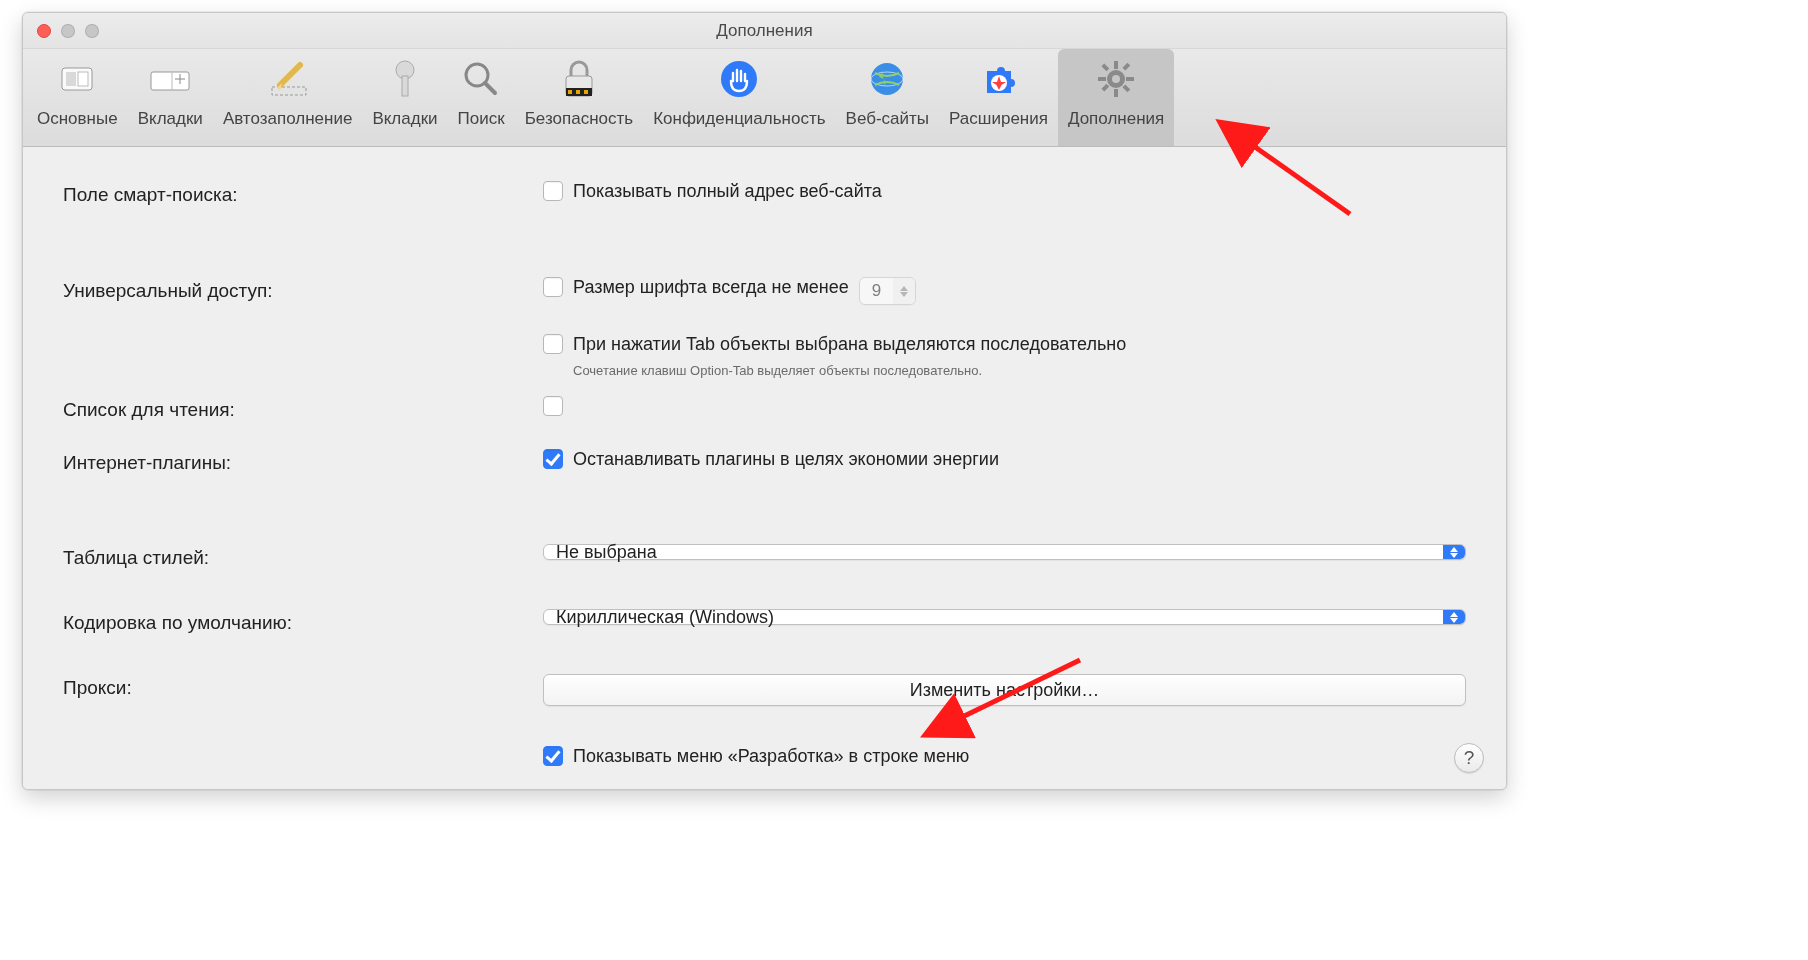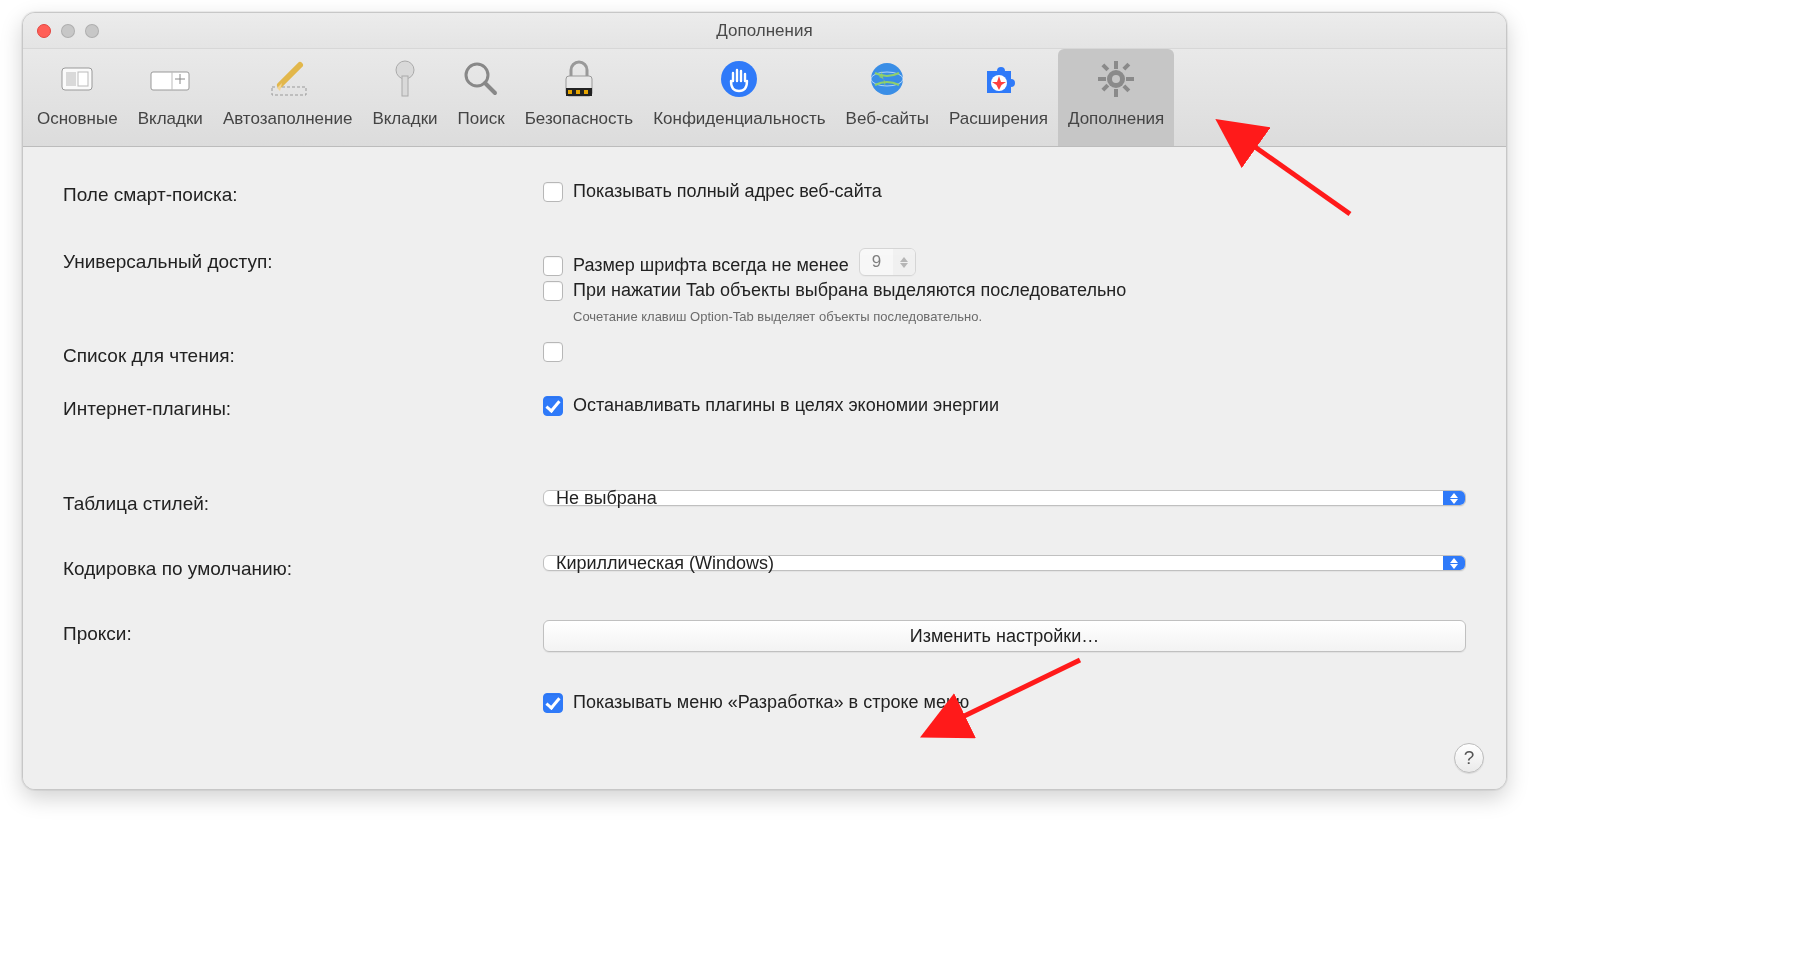--- a/index.html
+++ b/index.html
@@ -11,21 +11,21 @@
     width: 1808px;
     height: 960px;
     position: relative;
   }
   .window {
     position: absolute;
     left: 22px; top: 12px;
     width: 1485px; height: 778px;
     background: #efefef;
     border: 1px solid #c7c7c7;
-    border-radius: 13px;
+    border-radius: 6px;
     box-shadow: 0 8px 22px rgba(0,0,0,0.18), 0 0 0 1px rgba(0,0,0,0.05);
     overflow: hidden;
   }
   .titlebar {
     height: 36px;
     background: linear-gradient(#ececec,#e4e4e4);
     position: relative;
     border-bottom: 1px solid #d7d7d7;
   }
   .traffic {
@@ -65,34 +65,34 @@
   .content {
     padding: 34px 40px 40px 40px;
     background: #efefef;
     height: calc(100% - 36px - 98px);
     position: relative;
   }
   .row {
     display: flex; align-items: flex-start;
     margin-bottom: 14px;
   }
-  .row.tight { margin-bottom: 4px; }
+  .row.tight { margin-bottom: 4px; margin-top: 29px; }
   .label-col {
     width: 480px;
     text-align: left;
     padding-right: 14px;
     padding-top: 3px;
     color: #222;
     font-size: 19px;
   }
   .val-col {
     flex: 1;
     display: flex; flex-direction: column; gap: 6px;
   }
-  .chk-row { display: flex; align-items: flex-end; gap: 10px; }
+  .chk-row { display: flex; align-items: flex-start; gap: 10px; }
   .hint {
     color: #6b6b6b; font-size: 13px; margin-left: 30px; margin-top: 2px; max-width: 520px;
   }
   input.mac-check {
     appearance: none;
     width: 20px; height: 20px; border-radius: 4px;
     border: 1px solid #b7b7b7; background: #fff;
     position: relative; cursor: pointer;
     box-shadow: inset 0 1px 1px rgba(0,0,0,0.05);
   }

